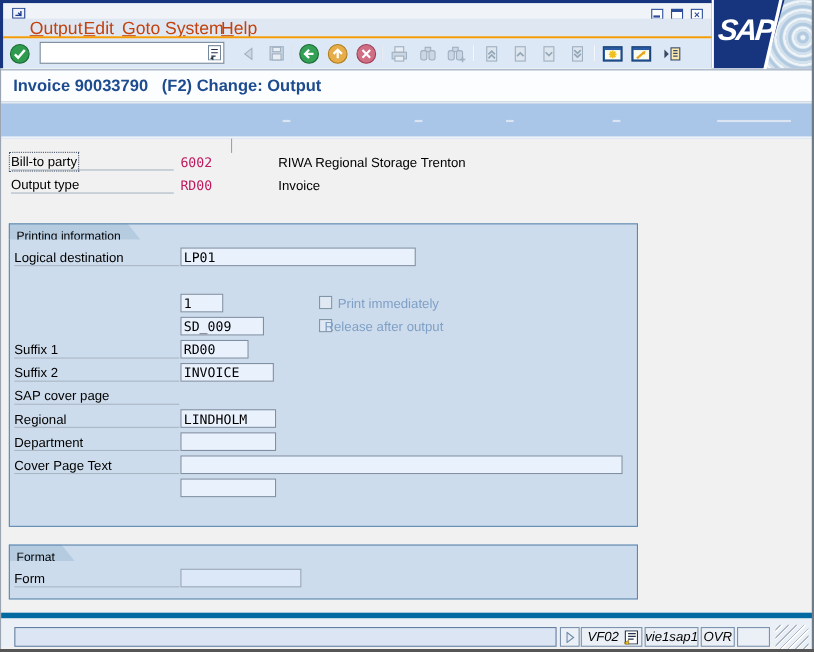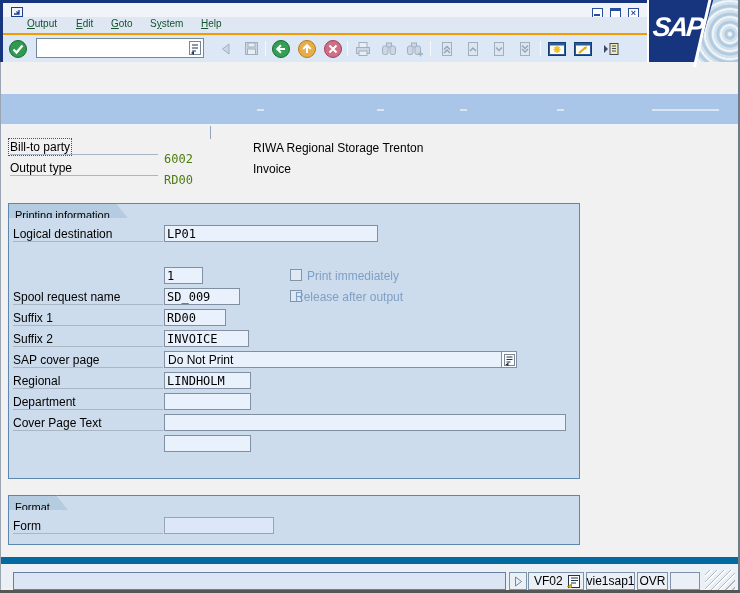--- a/index.html
+++ b/index.html
@@ -12,21 +12,21 @@
   .top-navy{position:absolute;left:0;top:0;width:740px;height:3px;background:#16357e;}
   .left-navy{position:absolute;left:0;top:0;width:3px;height:62px;background:#16357e;}
   .titlebar{position:absolute;left:3px;top:3px;width:644px;height:14px;background:#f0f4f9;}
   .sysmenu{position:absolute;left:8px;top:4px;width:15px;height:11px;cursor:default;}
   .wbtn{position:absolute;top:5px;width:15px;height:11px;background:#f0f4f9;}
   .wbtn .box{position:absolute;left:1px;top:0;width:11px;height:10px;border:1px solid #2a4d9b;background:#fff;}
   .wbtn-min .box::after{content:"";position:absolute;left:1px;bottom:1px;width:6px;height:2px;background:#2a4d9b;}
   .wbtn-max .box{border-top-width:3px;}
   .wbtn-close .box{font:bold 9px "Liberation Sans",sans-serif;color:#2a4d9b;text-align:center;line-height:8px;}
   .menubar{position:absolute;left:3px;top:17px;width:644px;height:16px;background:#dfe7f3;}
-  .menu-item{position:absolute;top:1px;font-size:10px;color:#14532d;cursor:default;white-space:pre;}
+  .menu-item{position:absolute;top:1px;font-size:16px;color:#c2410c;cursor:default;white-space:pre;}
   .menu-item .u{text-decoration:underline;}
   .orange-line{position:absolute;left:3px;top:33px;width:644px;height:2px;background:#f39b00;}
   
   .toolbar{position:absolute;left:3px;top:35px;width:644px;height:27px;background:#dde8f6;}
   .tbtn{position:absolute;top:3px;width:22px;height:21px;display:flex;align-items:center;justify-content:center;}
   .tsep{position:absolute;top:6px;width:1px;height:15px;background:#aebccb;border-right:1px solid #f4f8fc;}
   .cmdfield{position:absolute;left:33px;top:3px;width:168px;height:20px;background:#fff;border:1px solid #74879b;}
   .cmdfield input{position:absolute;left:1px;top:1px;width:148px;height:16px;border:none;outline:none;font:12px "DejaVu Sans Mono",monospace;background:#fff;}
   .cmd-icon{position:absolute;right:2px;top:2px;}
   
@@ -43,33 +43,33 @@
   
   .app-toolbar{position:absolute;left:1px;top:94px;width:738px;height:32px;background:#a9c5e8;border-bottom:2px solid #eef3fa;}
   .app-dash{position:absolute;top:15px;height:2px;background:#dbe5f1;}
   .col-tick{position:absolute;left:210px;top:126px;width:1px;height:13px;background:#93a5b8;}
   
   .flabel{position:absolute;height:16px;font-size:12px;color:#000;border-bottom:1px solid #a9b6c4;}
   .flabel span{position:relative;top:1px;}
   .focus-dotted{outline:1px dotted #46546a;outline-offset:1px;}
   .tfield{position:absolute;height:17px;background:#e9f1fc;border:1px solid #8090a2;font:12px "DejaVu Sans Mono",monospace;color:#000;padding:0 2px;outline:none;}
   .dispfield{background:#dce8f7;border:1px solid #97a5b3;}
-  .mono-val{position:absolute;font:12px "DejaVu Sans Mono",monospace;color:#4d7c0f;margin-top:11px;}
+  .mono-val{position:absolute;font:12px "DejaVu Sans Mono",monospace;color:#be185d;}
   .sans-val{position:absolute;font:12px "Liberation Sans",sans-serif;color:#000;}
   .dropdown{position:absolute;height:17px;background:#e9f1fc;border:1px solid #8090a2;}
   .dd-text{position:absolute;left:3px;top:1px;font-size:12px;color:#000;}
   .dd-btn{position:absolute;right:0;top:0;width:15px;height:15px;background:#fdfdfd;border-left:1px solid #8090a2;display:flex;align-items:center;justify-content:center;}
   .checkbox{position:absolute;width:12px;height:12px;background:#dfe8f3;border:1px solid #8296aa;}
   .cb-label{position:absolute;font-size:12px;color:#7fa0c6;}
   
   .groupbox{position:absolute;background:#cddcec;border:1px solid #5d87ae;}
   .gb-tab{position:absolute;left:-1px;top:-1px;height:15px;background:#b5cce0;border-top:1px solid #5d87ae;border-left:1px solid #5d87ae;clip-path:polygon(0 0,calc(100% - 12px) 0,100% 100%,0 100%);padding:0 18px 0 6px;}
   .gb-tab span{font-size:11px;color:#000;position:relative;top:1px;}
   
-  .statusbar{position:absolute;left:1px;top:557px;width:738px;height:31px;background:#ebf0f7;border-top:7px solid #0369a1;}
+  .statusbar{position:absolute;left:1px;top:557px;width:738px;height:31px;background:#ebf0f7;border-top:5px solid #0369a1;font-style:italic;}
   .sb-field{position:absolute;top:8px;height:18px;border:1px solid #68809f;background:#dbe5f4;}
   .sb-cell{position:absolute;top:8px;height:18px;border:1px solid #7d92ab;background:#ebf0f7;font-size:12px;display:flex;align-items:center;justify-content:center;}
   .sb-grip{position:absolute;right:4px;top:6px;width:30px;height:22px;
     background:repeating-linear-gradient(135deg, transparent 0 3px, #aab8c8 3px 4px, #ffffff 4px 5px);}
   .win-edge-right{position:absolute;right:0;top:0;width:2px;height:593px;background:#6f7b87;}
   .win-edge-left{position:absolute;left:0;top:62px;width:1px;height:531px;background:#9aa5b1;}
   .win-edge-bottom{position:absolute;left:0;bottom:0;width:740px;height:3px;background:#565656;}
   svg{display:block;}
 </style>
 </head>
@@ -228,20 +228,23 @@
         </svg>
     </div>
   </div>
 
   <div class="logo">
     <div class="logo-text">SAP</div>
     <div class="ripples"></div>
     <div class="logo-diag"></div>
   </div>
 
+  <div class="title-strip">
+    <div class="screen-title">Invoice 90033790   (F2) Change: Output</div>
+  </div>
 
   <div class="app-toolbar">
     <div class="app-dash" style="left:256px;width:7px"></div>
     <div class="app-dash" style="left:376px;width:7px"></div>
     <div class="app-dash" style="left:459px;width:7px"></div>
     <div class="app-dash" style="left:556px;width:7px"></div>
     <div class="app-dash" style="left:651px;width:67px"></div>
   </div>
   <div class="col-tick"></div>
 
@@ -256,42 +259,31 @@
   <div class="groupbox" style="left:8px;top:203px;width:572px;height:276px">
     <div class="gb-tab"><span>Printing information</span></div>
 
     <div class="flabel" style="left:4px;top:22px;width:150px"><span>Logical destination</span></div>
     <input class="tfield" style="left: 155px; top: 21px; width: 214px;" value="LP01">
 
     <input class="tfield" style="left: 155px; top: 63px; width: 39px;" value="1">
     <div class="checkbox" style="left:281px;top:65px"></div>
     <div class="cb-label" style="left:298px;top:65px">Print immediately</div>
 
-    <div class="flabel" style="left:4px;top:85px;width:150px"><span>Spool request name</span></div>
     <input class="tfield" style="left: 155px; top: 84px; width: 76px;" value="SD_009">
     <div class="checkbox" style="left:281px;top:86px"></div>
     <div class="cb-label" style="left:286px;top:86px">Release after output</div>
 
     <div class="flabel" style="left:4px;top:106px;width:150px"><span>Suffix 1</span></div>
     <input class="tfield" style="left: 155px; top: 105px; width: 62px;" value="RD00">
 
     <div class="flabel" style="left:4px;top:127px;width:150px"><span>Suffix 2</span></div>
     <input class="tfield" style="left: 155px; top: 126px; width: 85px;" value="INVOICE">
 
     <div class="flabel" style="left:4px;top:148px;width:150px"><span>SAP cover page</span></div>
-    <div class="dropdown" style="left:155px;top:147px;width:353px">
-      <span class="dd-text">Do Not Print</span>
-      <span class="dd-btn">
-        <svg width="11" height="12" viewBox="0 0 11 12">
-            <rect x="0.5" y="0.5" width="10" height="11" fill="#fdfdfd" stroke="#74879b"></rect>
-            <path d="M2.5 3h6M2.5 5.5h6M2.5 8h4" stroke="#24324a" stroke-width="1"></path>
-            <path d="M1.5 10.5l3-2v4z" fill="#24324a"></path>
-          </svg>
-      </span>
-    </div>
 
     <div class="flabel" style="left:4px;top:169px;width:150px"><span>Regional</span></div>
     <input class="tfield" style="left: 155px; top: 168px; width: 87px;" value="LINDHOLM">
 
     <div class="flabel" style="left:4px;top:190px;width:150px"><span>Department</span></div>
     <input class="tfield" style="left: 155px; top: 189px; width: 87px;" value="">
 
     <div class="flabel" style="left:4px;top:211px;width:150px"><span>Cover Page Text</span></div>
     <input class="tfield" style="left: 155px; top: 210px; width: 402px;" value="">
 

